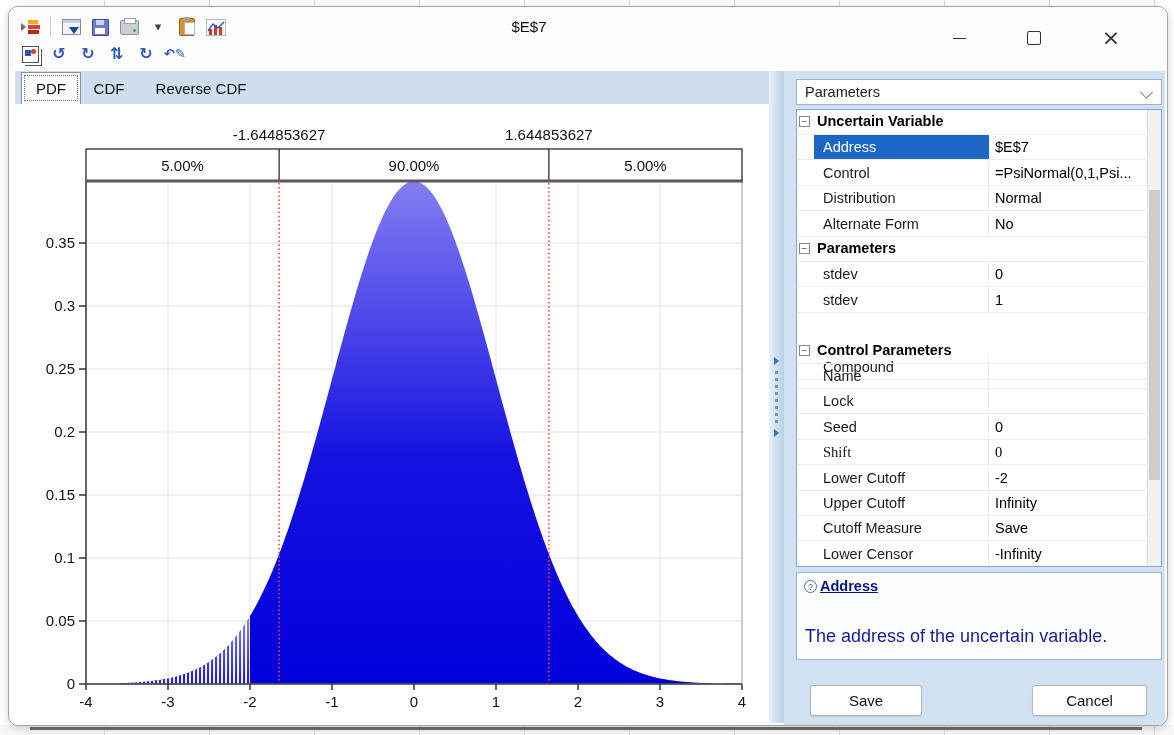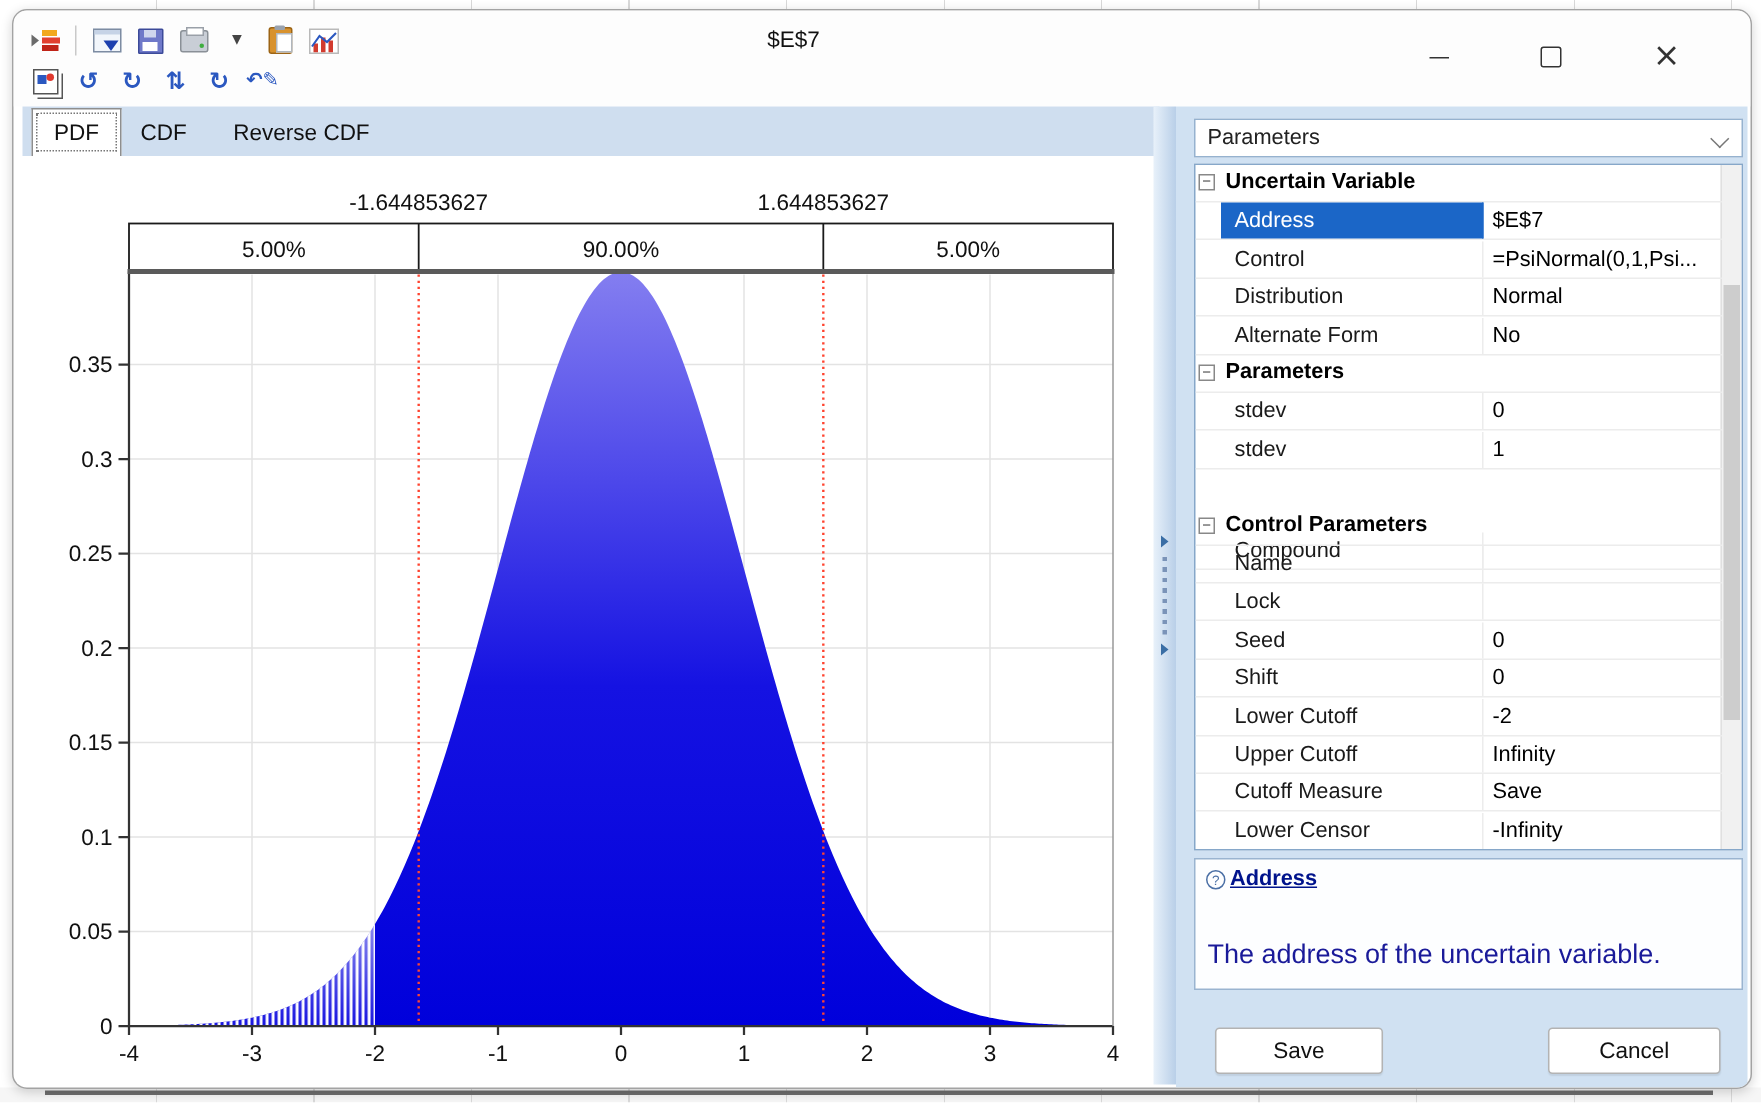--- a/index.html
+++ b/index.html
@@ -368,21 +368,21 @@
           <span class="pg-value"></span>
         </div>
         <div class="pg-row" style="top: 279.4px;">
           <span class="pg-label">Lock</span>
           <span class="pg-value"></span>
         </div>
         <div class="pg-row" style="top: 304.8px;">
           <span class="pg-label">Seed</span>
           <span class="pg-value">0</span>
         </div>
-        <div class="pg-row" style="top: 330.2px;">
+        <div class="pg-row" style="top: 330.2px; font-family: Liberation Serif, serif;">
           <span class="pg-label">Shift</span>
           <span class="pg-value">0</span>
         </div>
         <div class="pg-row" style="top: 355.6px;">
           <span class="pg-label">Lower Cutoff</span>
           <span class="pg-value">-2</span>
         </div>
         <div class="pg-row" style="top: 381px;">
           <span class="pg-label">Upper Cutoff</span>
           <span class="pg-value">Infinity</span>

